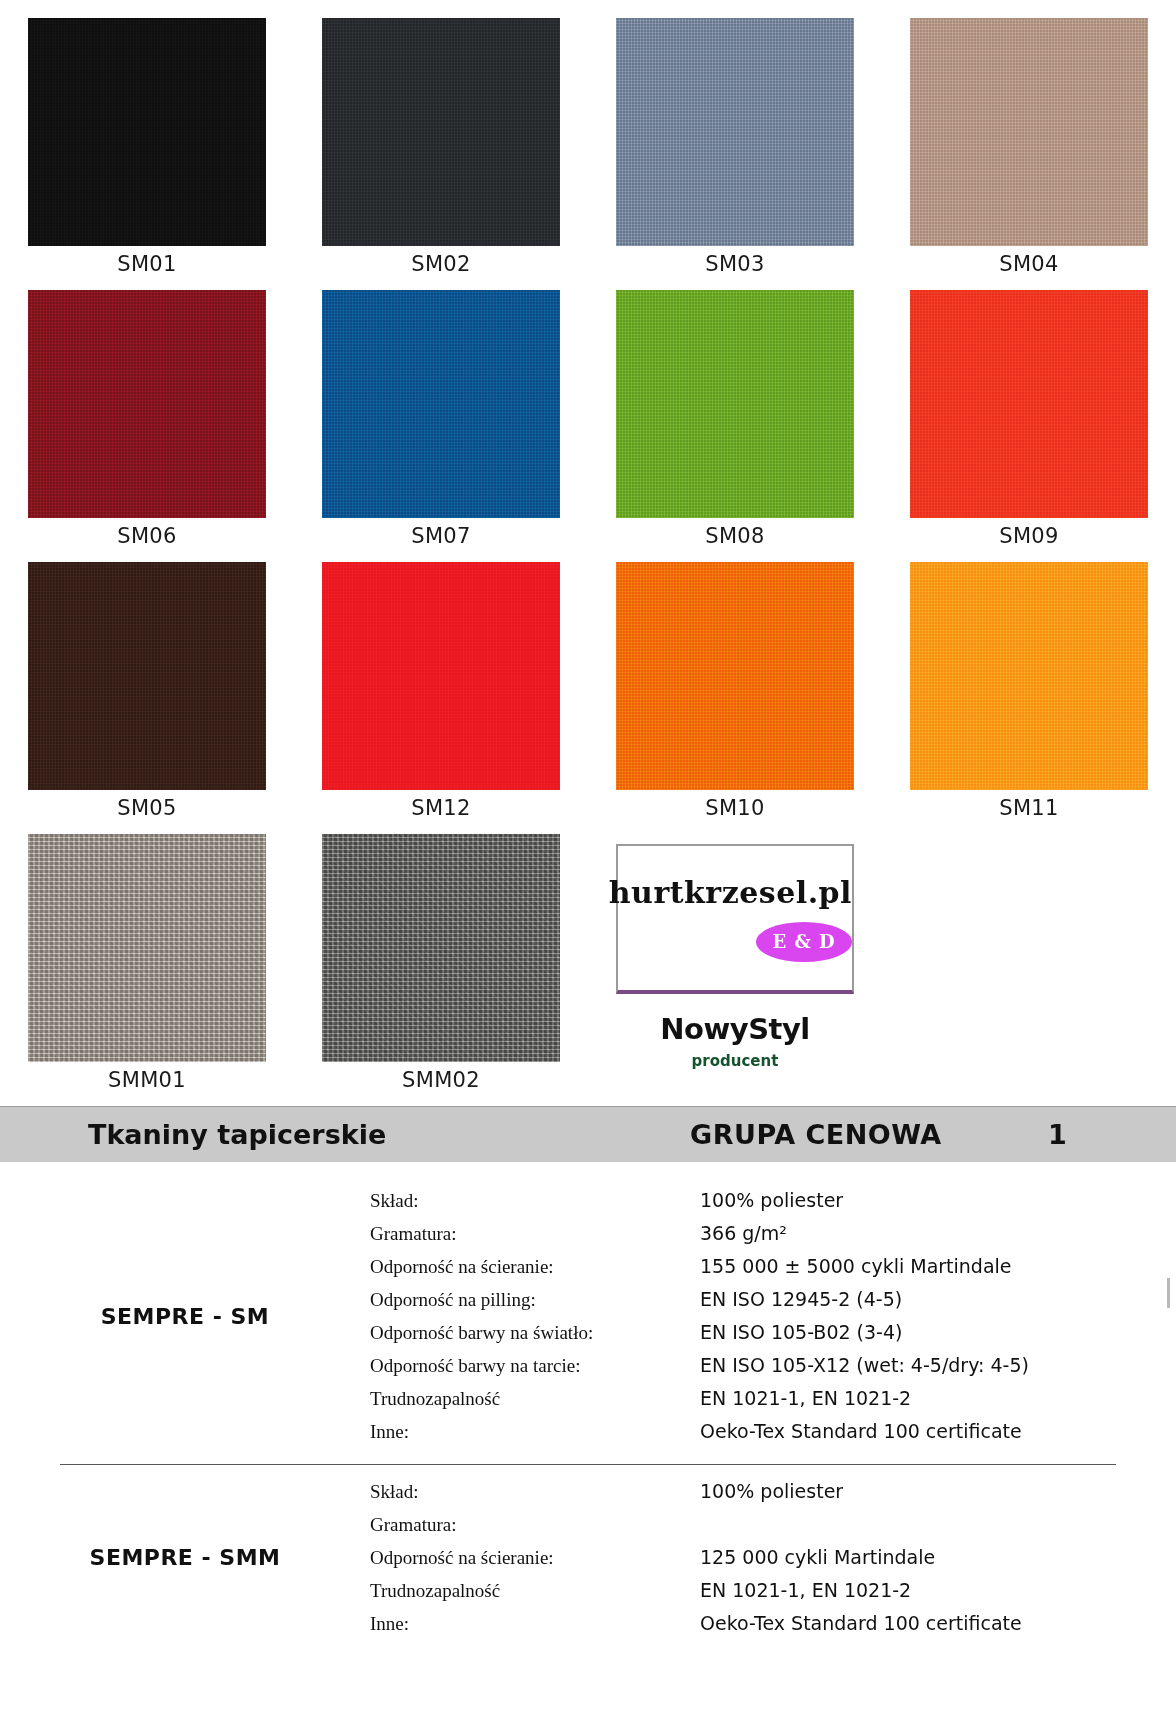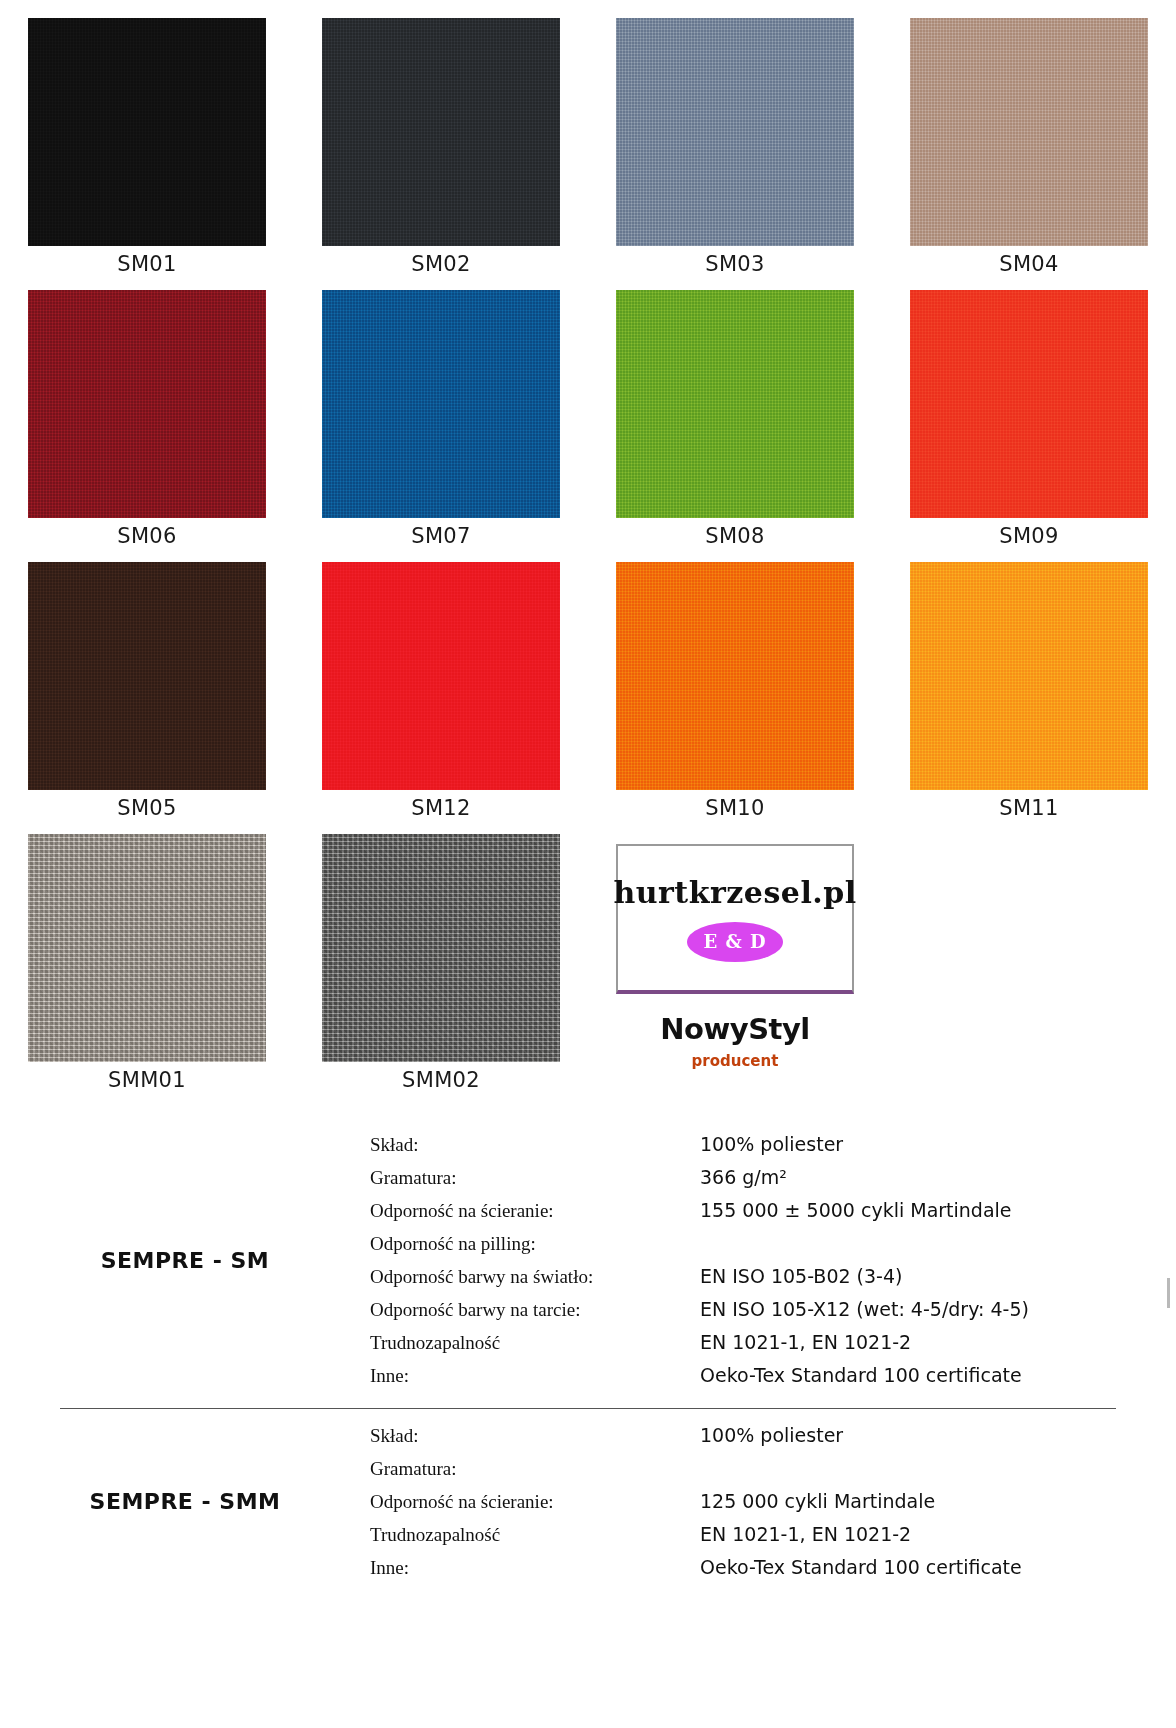--- a/index.html
+++ b/index.html
@@ -70,21 +70,21 @@
     mix-blend-mode: normal;
   }
   .brandbox {
     width: 238px;
     height: 150px;
     border: 2px solid #9a9a9a;
     border-bottom: 4px solid #7b4a86;
     background: #fff;
     display: flex;
     flex-direction: column;
-    align-items: center;
+    align-items: flex-end;
     justify-content: center;
     margin-top: 10px;
   }
   .brand-text {
     font-family: "DejaVu Serif", serif;
     font-weight: bold;
     font-size: 30px;
     color: #111;
     letter-spacing: 0.5px;
   }
@@ -110,21 +110,21 @@
     font-weight: bold;
     font-size: 29px;
     color: #111;
     margin-top: 18px;
     letter-spacing: -0.5px;
   }
   .producent {
     font-family: "DejaVu Sans", sans-serif;
     font-weight: bold;
     font-size: 15px;
-    color: #c2410c;
+    color: #14532d;
     margin-top: 6px;
     text-align: right;
   }
   .band {
     position: relative;
     width: 1176px;
     height: 56px;
     background: #c9c9c9;
     display: flex;
     align-items: center;
@@ -311,40 +311,46 @@
             <span>E &amp; D</span>
           </div>
         </div>
         <div class="nowystyl">NowyStyl</div>
         <div class="producent">producent</div>
       </div>
     </div>
 
   </div>
 
+  <div class="band">
+    <div class="band-title">Tkaniny tapicerskie</div>
+    <div class="band-group">GRUPA CENOWA</div>
+    <div class="band-num">1</div>
+  </div>
 
   <div class="specs">
 
     <div class="spec-block">
       <div class="spec-name">SEMPRE  -  SM</div>
       <div class="spec-table">
         <div class="spec-row">
           <div class="spec-key">Skład:</div>
           <div class="spec-val">100% poliester</div>
         </div>
         <div class="spec-row">
           <div class="spec-key">Gramatura:</div>
           <div class="spec-val">366 g/m²</div>
         </div>
         <div class="spec-row">
           <div class="spec-key">Odporność na ścieranie:</div>
           <div class="spec-val">155 000 ± 5000 cykli Martindale</div>
         </div>
         <div class="spec-row">
           <div class="spec-key">Odporność na pilling:</div>
+          <div class="spec-val">EN ISO 12945-2 (4-5)</div>
         </div>
         <div class="spec-row">
           <div class="spec-key">Odporność barwy na światło:</div>
           <div class="spec-val">EN ISO 105-B02 (3-4)</div>
         </div>
         <div class="spec-row">
           <div class="spec-key">Odporność barwy na tarcie:</div>
           <div class="spec-val">EN ISO 105-X12 (wet: 4-5/dry: 4-5)</div>
         </div>
         <div class="spec-row">

